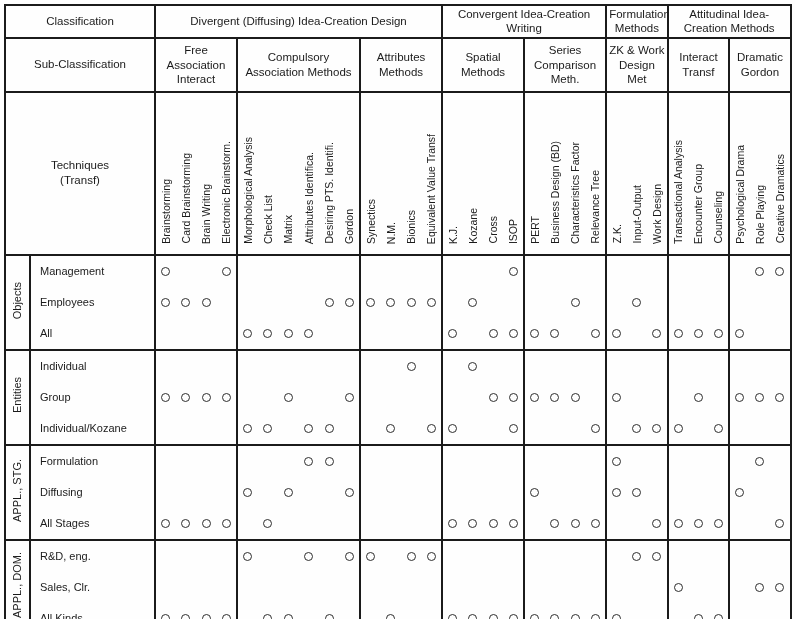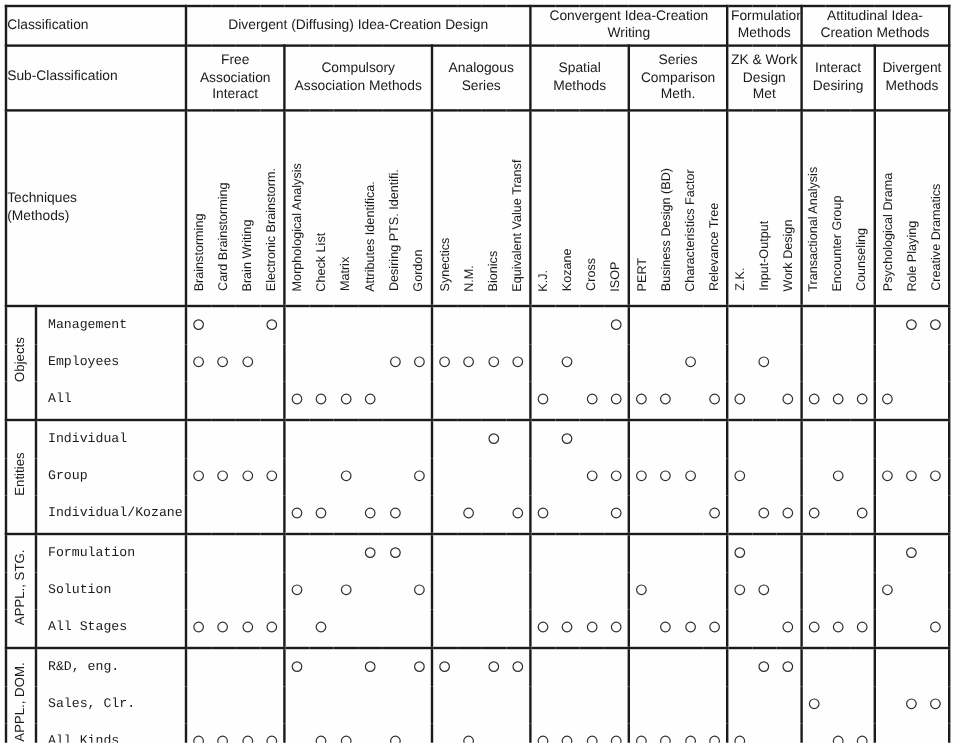--- a/index.html
+++ b/index.html
@@ -35,20 +35,21 @@
   td.hcell {
     border: 2px solid #1b1b1b;
     text-align: center;
     vertical-align: middle;
     font-size: 11.5px;
     line-height: 1.25;
     padding: 1px 2px;
   }
   td.corner {
     border: 2px solid #1b1b1b;
+    text-align: center;
     vertical-align: middle;
     font-size: 11.5px;
     white-space: pre-line;
     line-height: 1.3;
   }
   
   tr.h3 td { height: 155px; }
   td.tech-cell {
     border-bottom: 2px solid #1b1b1b;
     vertical-align: bottom;
@@ -70,21 +71,20 @@
     text-align: center;
     vertical-align: middle;
   }
   td.group-cell .vert { font-size: 11px; }
   td.row-label {
     border-right: 2px solid #1b1b1b;
     font-size: 11px;
     text-align: left;
     vertical-align: middle;
     padding-left: 9px;
-    font-family: Liberation Mono, monospace;
   }
   td.cell {
     text-align: center;
     vertical-align: middle;
   }
   .bl { border-left: 2px solid #1b1b1b; }
   tr.group-end td { border-bottom: 2px solid #1b1b1b; }
   .circle {
     display: inline-block;
     width: 9px;
@@ -140,30 +140,30 @@
           <td class="corner" colspan="2">Classification</td>
           <td class="hcell" colspan="14">Divergent (Diffusing) Idea-Creation Design</td>
           <td class="hcell" colspan="8">Convergent Idea-Creation Writing</td>
           <td class="hcell" colspan="3">Formulation Methods</td>
           <td class="hcell" colspan="6">Attitudinal Idea-Creation Methods</td>
         </tr>
         <tr class="h2">
           <td class="corner" colspan="2">Sub-Classification</td>
           <td class="hcell" colspan="4">Free Association Interact</td>
           <td class="hcell" colspan="6">Compulsory Association Methods</td>
-          <td class="hcell" colspan="4">Analogous Series</td>
+          <td class="hcell" colspan="4">Attributes Methods</td>
           <td class="hcell" colspan="4">Spatial Methods</td>
           <td class="hcell" colspan="4">Series Comparison Meth.</td>
           <td class="hcell" colspan="3">ZK &amp; Work Design Met</td>
-          <td class="hcell" colspan="3">Interact Desiring</td>
-          <td class="hcell" colspan="3">Divergent Methods</td>
+          <td class="hcell" colspan="3">Interact Transf</td>
+          <td class="hcell" colspan="3">Dramatic Gordon</td>
         </tr>
         <tr class="h3">
           <td class="corner" colspan="2">Techniques
-(Methods)</td>
+(Transf)</td>
           <td class="tech-cell bl"><div class="vert">Brainstorming</div></td>
           <td class="tech-cell"><div class="vert">Card Brainstorming</div></td>
           <td class="tech-cell"><div class="vert">Brain Writing</div></td>
           <td class="tech-cell"><div class="vert">Electronic Brainstorm.</div></td>
           <td class="tech-cell bl"><div class="vert">Morphological Analysis</div></td>
           <td class="tech-cell"><div class="vert">Check List</div></td>
           <td class="tech-cell"><div class="vert">Matrix</div></td>
           <td class="tech-cell"><div class="vert">Attributes Identifica.</div></td>
           <td class="tech-cell"><div class="vert">Desiring PTS. Identifi.</div></td>
           <td class="tech-cell"><div class="vert">Gordon</div></td>
@@ -426,21 +426,21 @@
           <td class="cell"></td>
           <td class="cell"></td>
           <td class="cell bl"></td>
           <td class="cell"></td>
           <td class="cell"></td>
           <td class="cell bl"></td>
           <td class="cell"><span class="circle"></span></td>
           <td class="cell"></td>
         </tr>
         <tr class="brow">
-          <td class="row-label">Solution</td>
+          <td class="row-label">Diffusing</td>
           <td class="cell bl"></td>
           <td class="cell"></td>
           <td class="cell"></td>
           <td class="cell"></td>
           <td class="cell bl"><span class="circle"></span></td>
           <td class="cell"></td>
           <td class="cell"><span class="circle"></span></td>
           <td class="cell"></td>
           <td class="cell"></td>
           <td class="cell"><span class="circle"></span></td>

